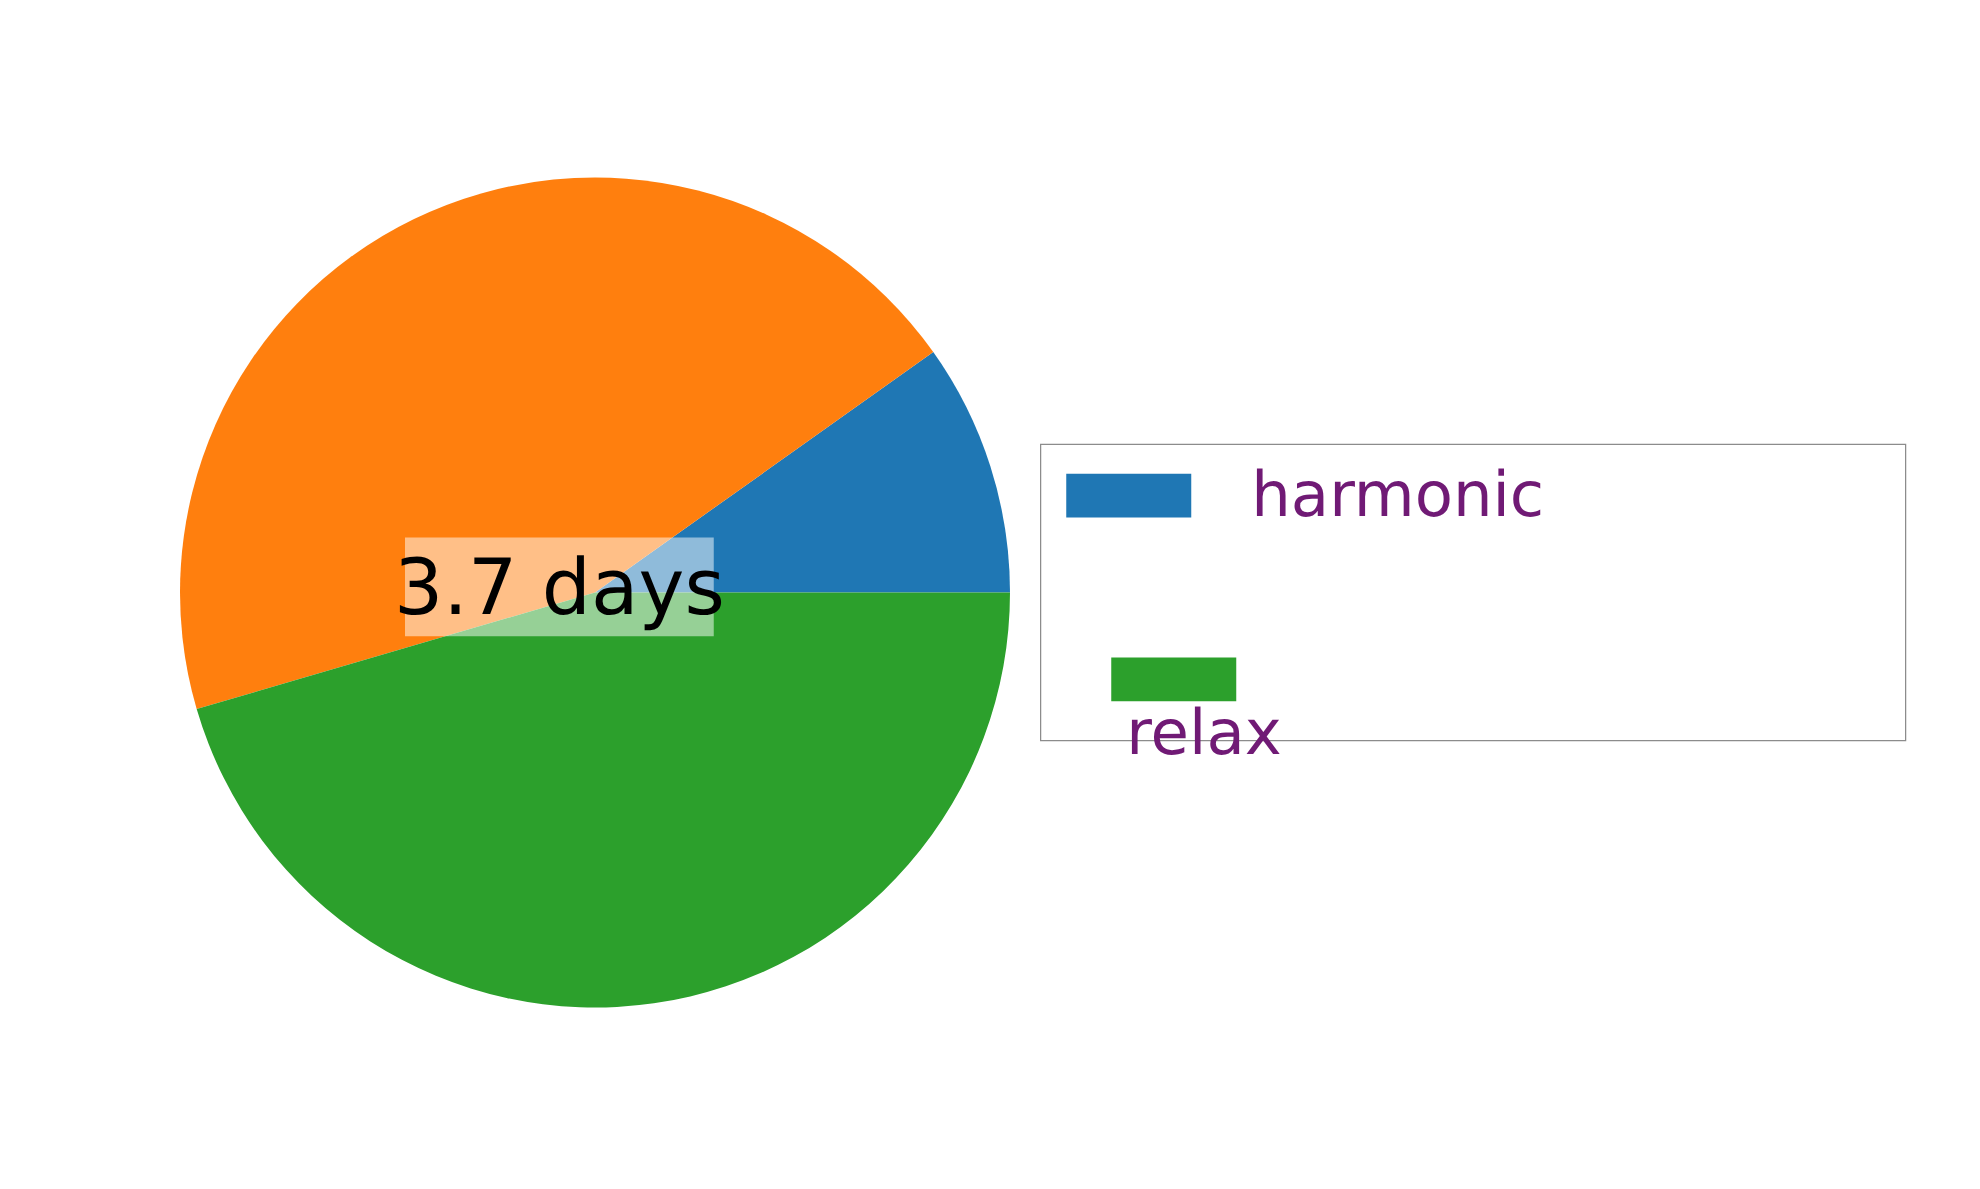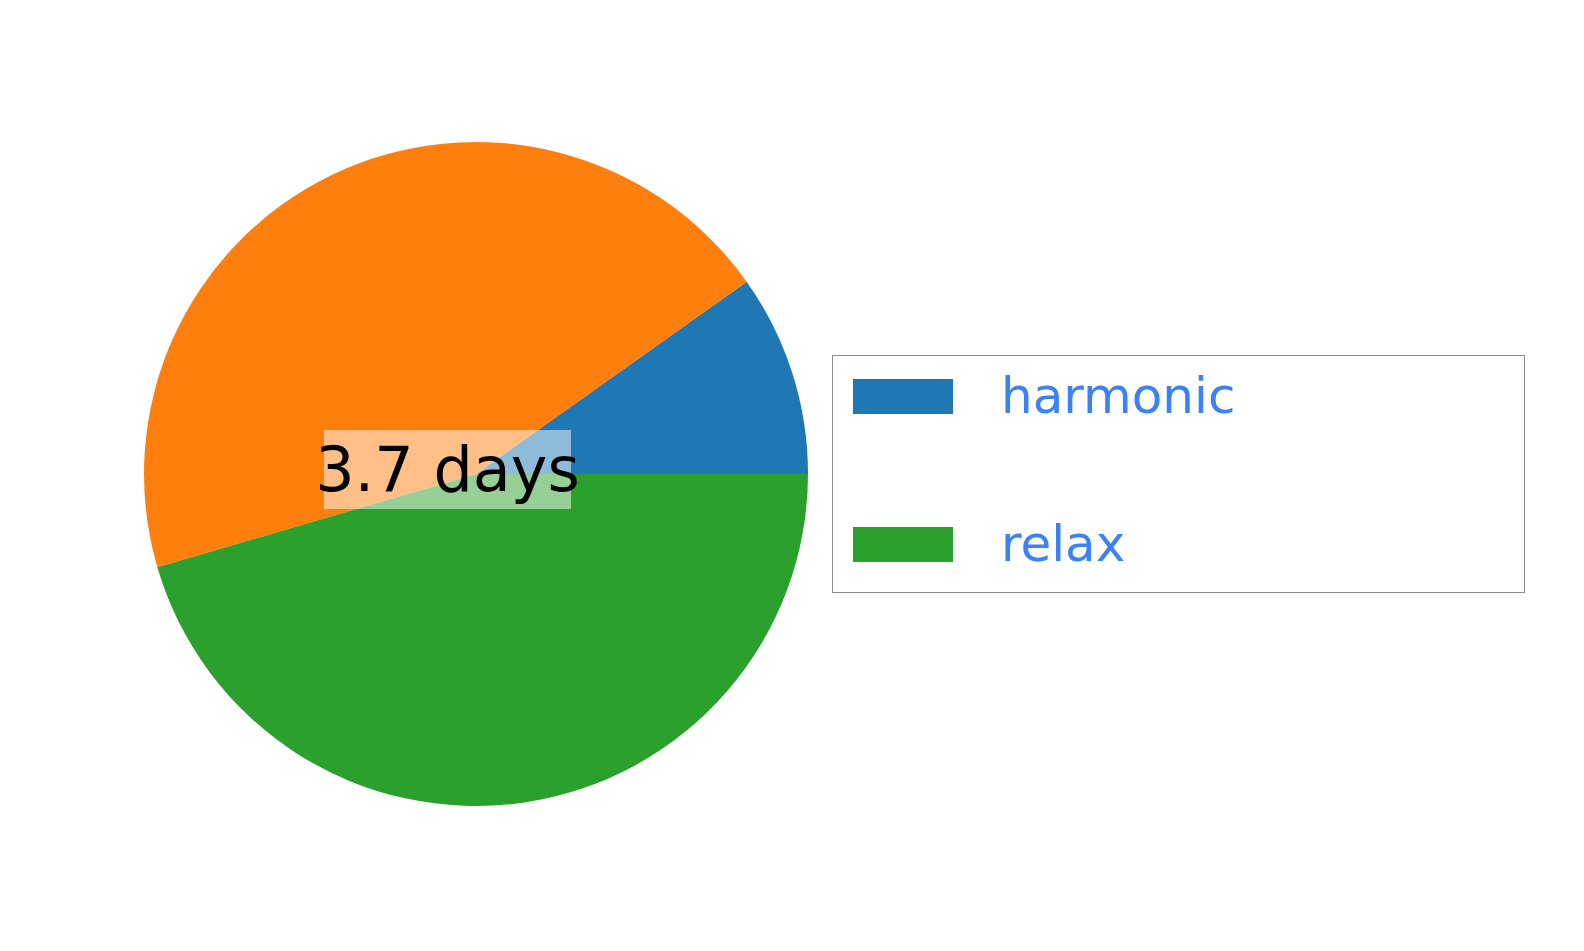--- a/index.html
+++ b/index.html
@@ -73,33 +73,33 @@
   }
   .legend-row {
     position: absolute;
     left: 20px;
     display: flex;
     align-items: center;
     height: 36px;
   }
   .legend-row.r0 { top: 22px; }
   .legend-row.r1 { top: 96px; }
-  .legend-row.r2 { top: 170px; }
+  .legend-row.r2 { top: 170px; flex-direction: column; }
 
   .legend-swatch {
     width: 100px;
     height: 35px;
     flex: 0 0 auto;
   }
   .legend-label {
     margin-left: 48px;
     font-family: "DejaVu Sans", sans-serif;
     font-size: 50px;
     line-height: 1;
-    color: #3b82f6;
+    color: #701a75;
     white-space: nowrap;
   }
 </style>
 </head>
 <body>
 
 <div id="figure">
 
   <div id="pie-area">
     <svg id="pie-svg" width="1584" height="951" viewBox="0 0 1584 951">

